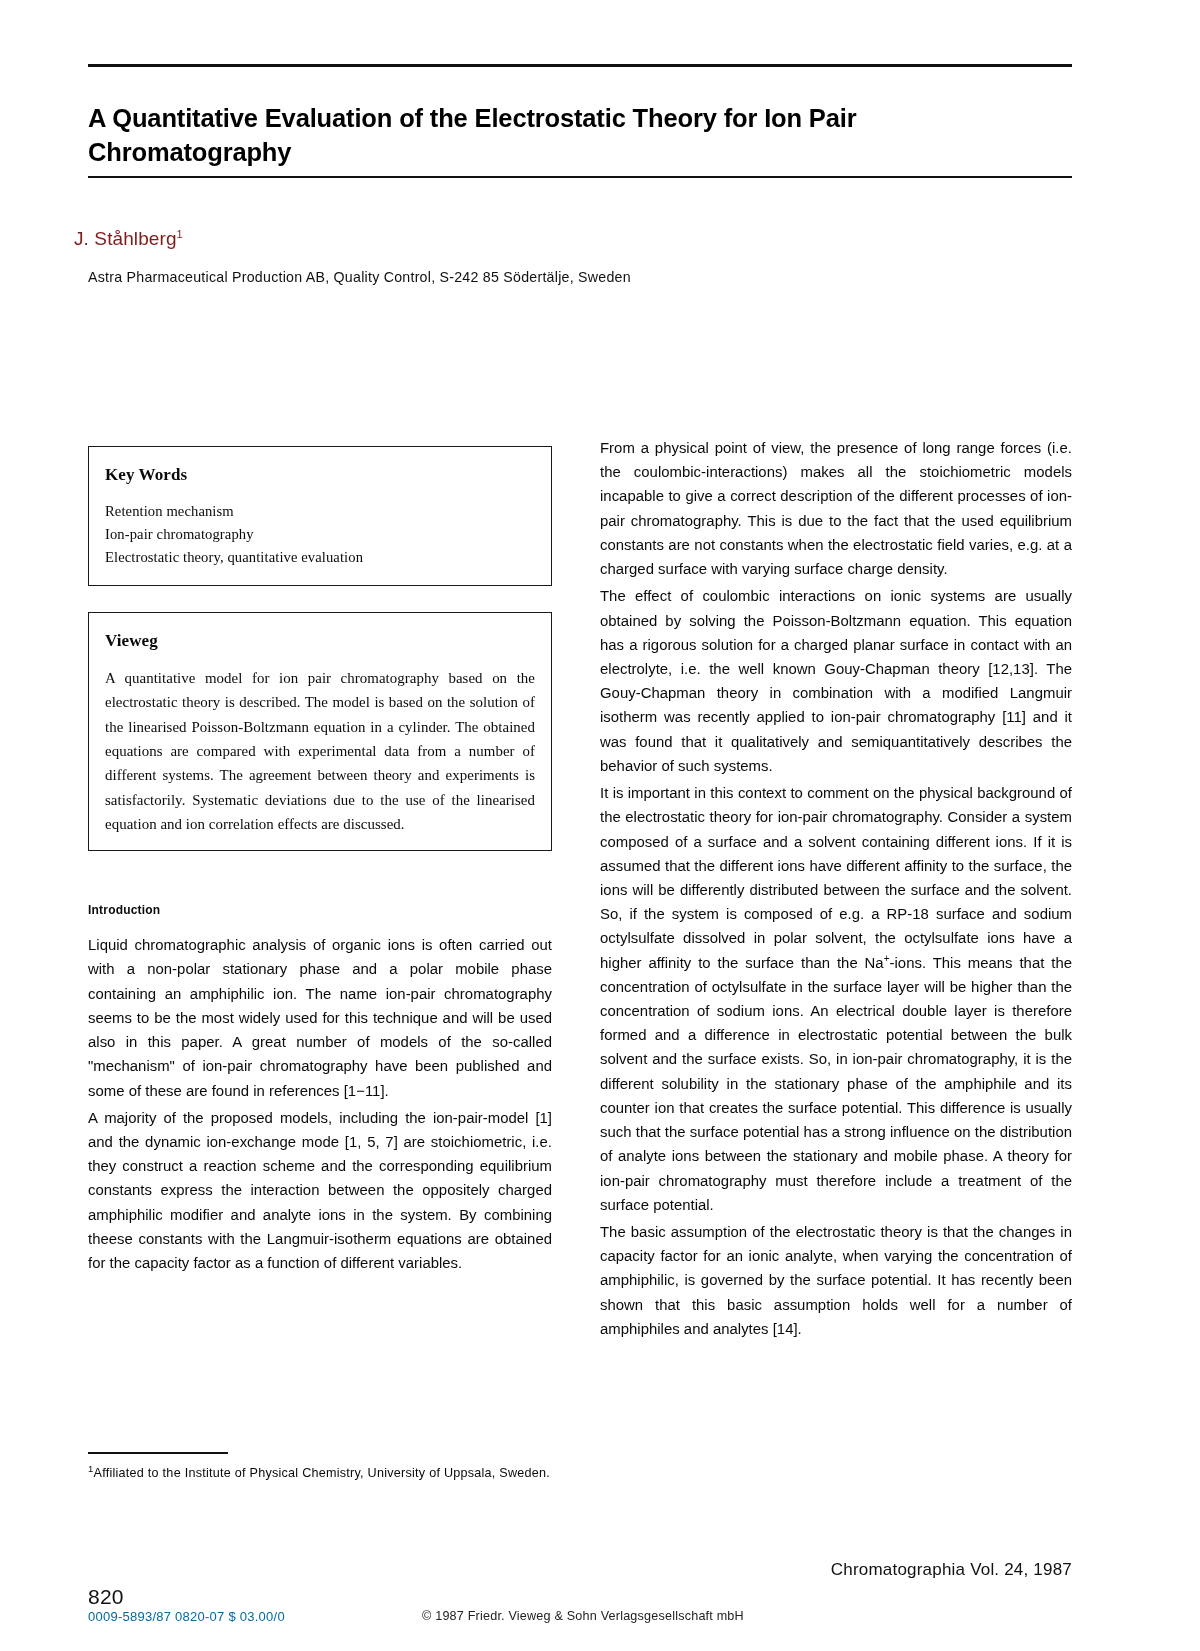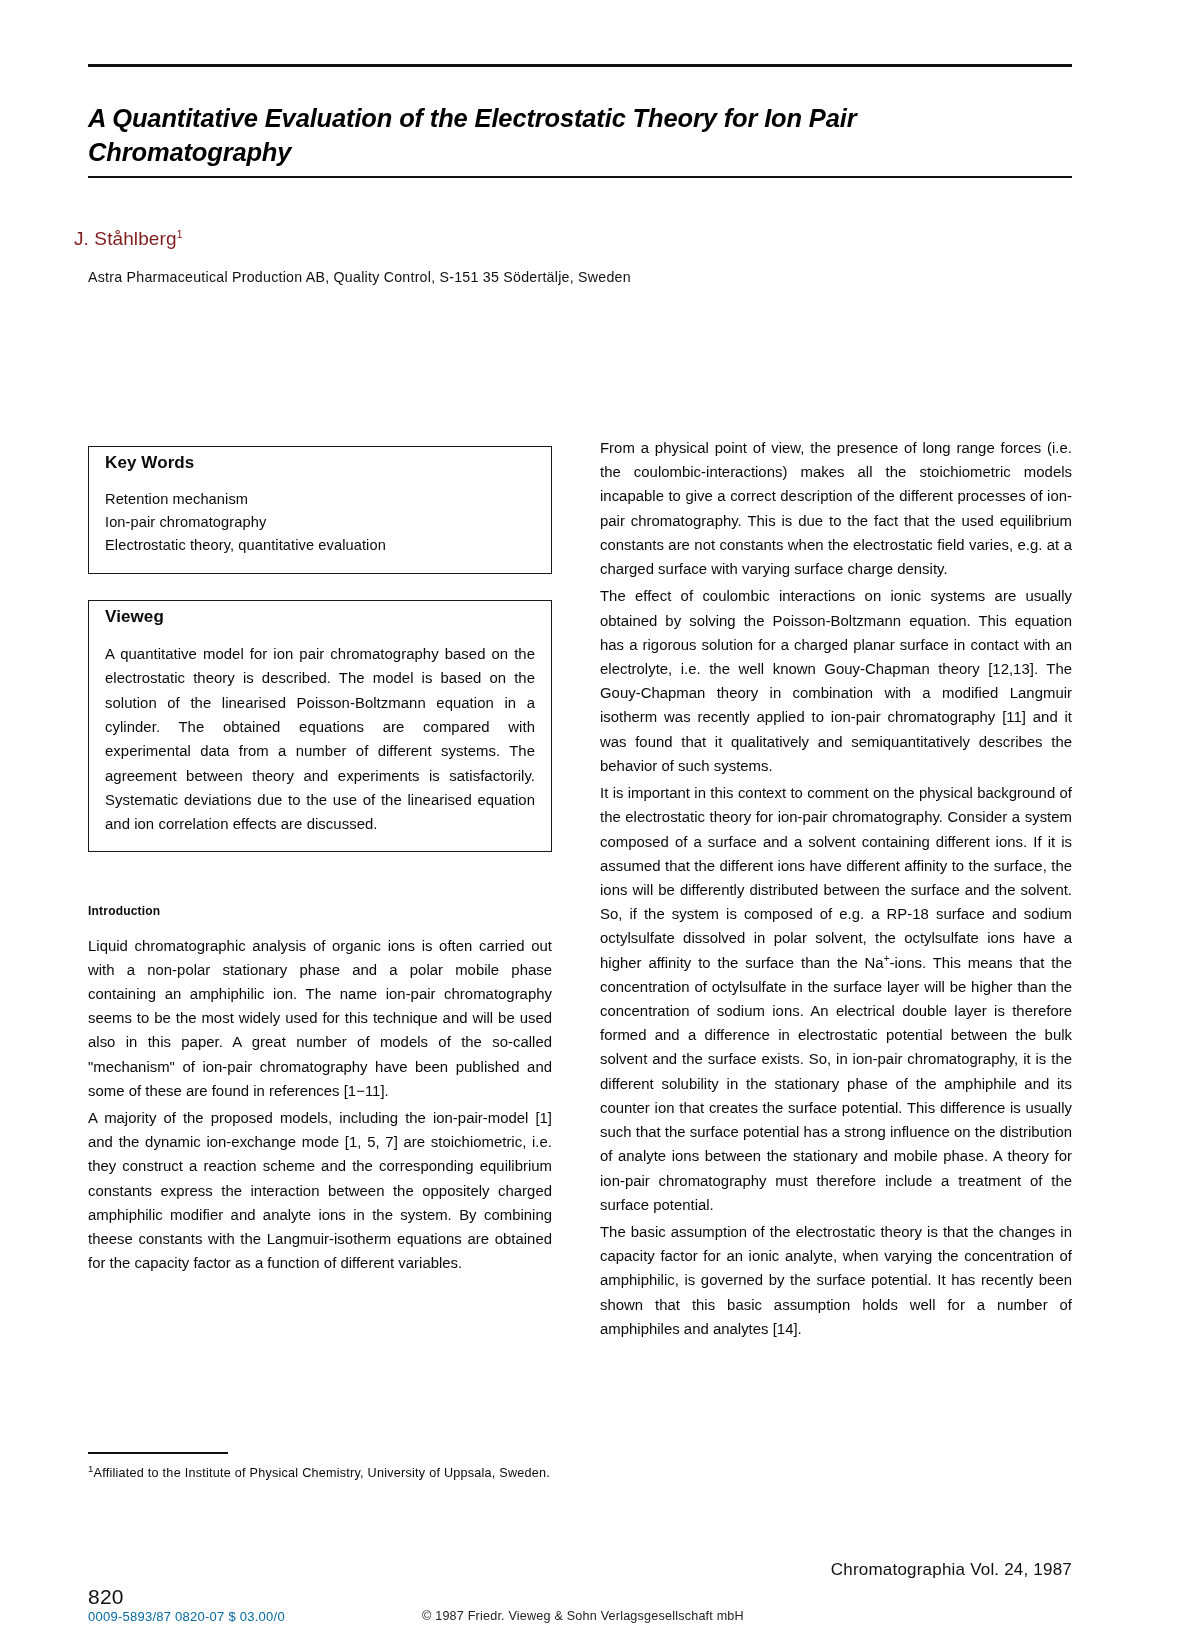--- a/index.html
+++ b/index.html
@@ -40,21 +40,20 @@
   
   .title {
     position: absolute;
     left: 88px; top: 84px;
     width: 930px;
     font-size: 25.5px;
     font-weight: bold;
     line-height: 1.34;
     letter-spacing: -0.15px;
     color: #000;
-    font-style: italic;
   }
 
   
   .author {
     position: absolute;
     left: 74px; top: 228px;
     font-size: 19px;
     letter-spacing: 0.1px;
     color: #7f1d1d;
     text-align: center;
@@ -80,23 +79,24 @@
   }
   .col-right {
     position: absolute;
     left: 600px; top: 436px;
     width: 472px;
   }
 
   
   .box {
     border: 1.6px solid #1a1a1a;
-    padding: 6px 16px 16px 16px;
+    padding: 18px 16px 16px 16px;
     margin-bottom: 26px;
     background: #fff;
+    font-family: Liberation Serif, serif;
   }
   .box-heading {
     font-size: 17px;
     font-weight: bold;
     margin: 0 0 15px 0;
     letter-spacing: 0.1px;
   }
   .kw-line {
     font-size: 14.6px;
     line-height: 1.58;
@@ -194,21 +194,21 @@
 <div class="page">
 
   <div class="rule-top"></div>
 
   <h1 class="title">A Quantitative Evaluation of the Electrostatic Theory for Ion Pair Chromatography</h1>
 
   <div class="rule-under-title"></div>
 
   <div class="author"><span>J. Ståhlberg</span><sup>1</sup></div>
 
-  <div class="affiliation">Astra Pharmaceutical Production AB, Quality Control, S-151 35 Södertälje, Sweden</div>
+  <div class="affiliation">Astra Pharmaceutical Production AB, Quality Control, S-242 85 Södertälje, Sweden</div>
 
   <div class="col-left">
 
     <div class="box">
       <div class="box-heading">Key Words</div>
       <div class="kw-line">Retention mechanism</div>
       <div class="kw-line">Ion-pair chromatography</div>
       <div class="kw-line">Electrostatic theory, quantitative evaluation</div>
     </div>
 

